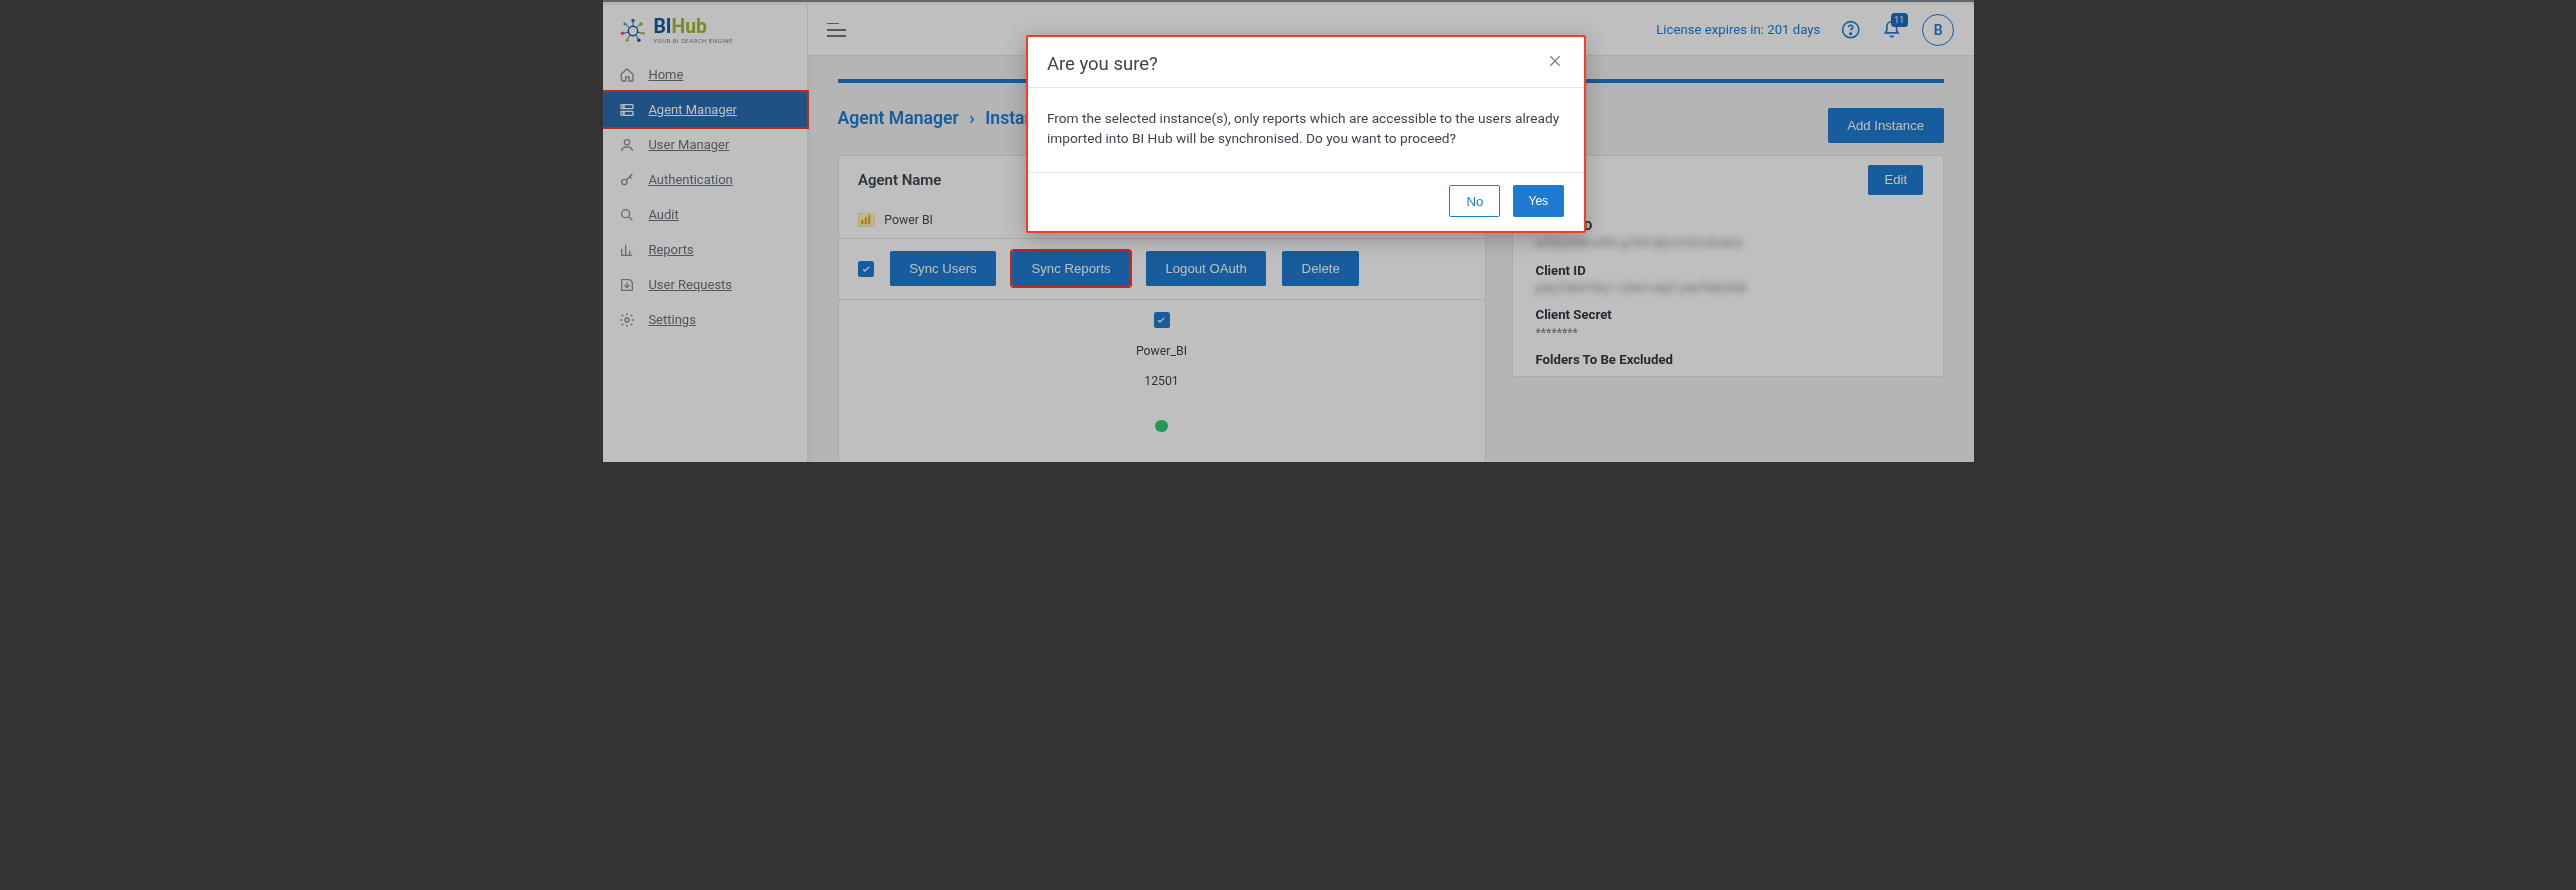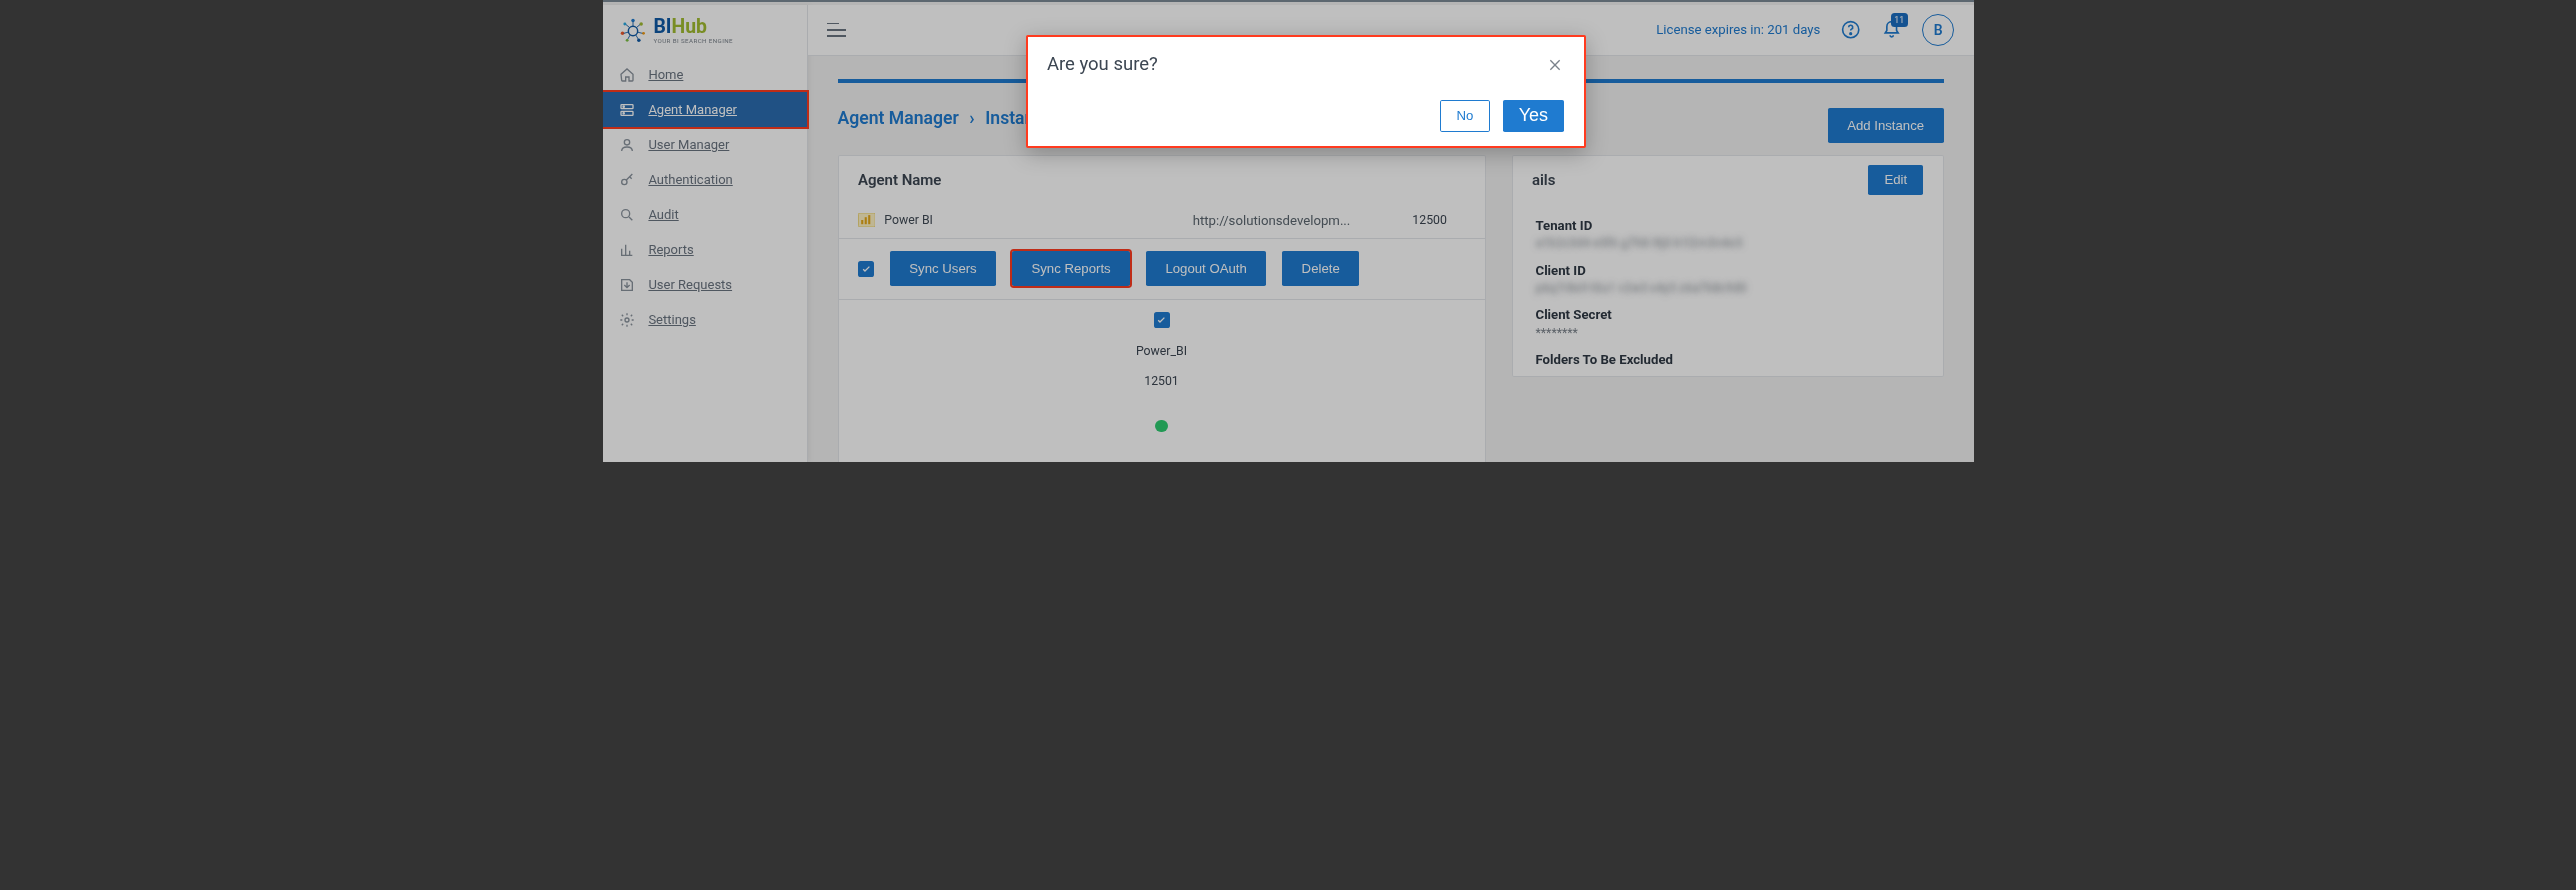--- a/index.html
+++ b/index.html
@@ -138,30 +138,30 @@
   .detail-val { color:#7a828b; font-size:12.3px; word-break:break-all; }
   .blurred { color:transparent; text-shadow: 0 0 6.2px rgba(80,90,100,0.7); }
 
   
   .modal {
     position:absolute; z-index:100;
     top:33px; left:423px; width:560px;
     background:#fff; border:2.6px solid #ff3b1f; border-radius:1.8px;
     box-shadow: 0 5.3px 21px rgba(0,0,0,0.25);
   }
-  .modal-hd { display:flex; align-items:flex-end; padding:16px 19.4px 12.3px; }
+  .modal-hd { display:flex; align-items:flex-start; padding:16px 19.4px 12.3px; }
   .modal-title { font-size:18.5px; color:#3c4652; }
   .modal-x { margin-left:auto; width:17.6px; height:17.6px; color:#7a828b; cursor:pointer; }
   .modal-body { border-top:0.9px solid var(--line); border-bottom:0.9px solid var(--line);
                 padding:19.4px 19.4px 23px; font-size:13.7px; color:#3c4652; line-height:1.5; }
   .modal-ft { display:flex; justify-content:flex-end; gap:12.3px; padding:12.3px 19.4px 14px; }
   .btn-no { background:#fff; color: var(--blue-bright); border:1.3px solid var(--blue-bright);
             height:32px; padding:0 16px; font-size:13.2px; cursor:pointer; border-radius:1.8px; }
   .btn-yes { background: var(--blue-bright); color:#fff; border:none;
-             height:32px; padding:0 16px; font-size:18px; cursor:pointer; border-radius:1.8px; }
+             height:32px; padding:0 16px; font-size:12px; cursor:pointer; border-radius:1.8px; }
 </style>
 </head>
 <body>
 
 <div class="viewport">
 
   <aside class="sidebar">
     <div class="logo-wrap">
       <div class="logo">
         <svg viewBox="0 0 48 48">
@@ -393,20 +393,21 @@
 
   <div class="modal">
     <div class="modal-hd">
       <span class="modal-title">Are you sure?</span>
       <span class="modal-x">
         <svg viewBox="0 0 24 24" width="16" height="16" fill="none" stroke="currentColor" stroke-width="2">
             <path d="M5 5l14 14M19 5 5 19"></path>
           </svg>
       </span>
     </div>
+    <div class="modal-body">From the selected instance(s), only reports which are accessible to the users already imported into BI Hub will be synchronised. Do you want to proceed?</div>
     <div class="modal-ft">
       <button class="btn-no">No</button>
       <button class="btn-yes">Yes</button>
     </div>
   </div>
 
 </div>
 
 
 </body></html>

